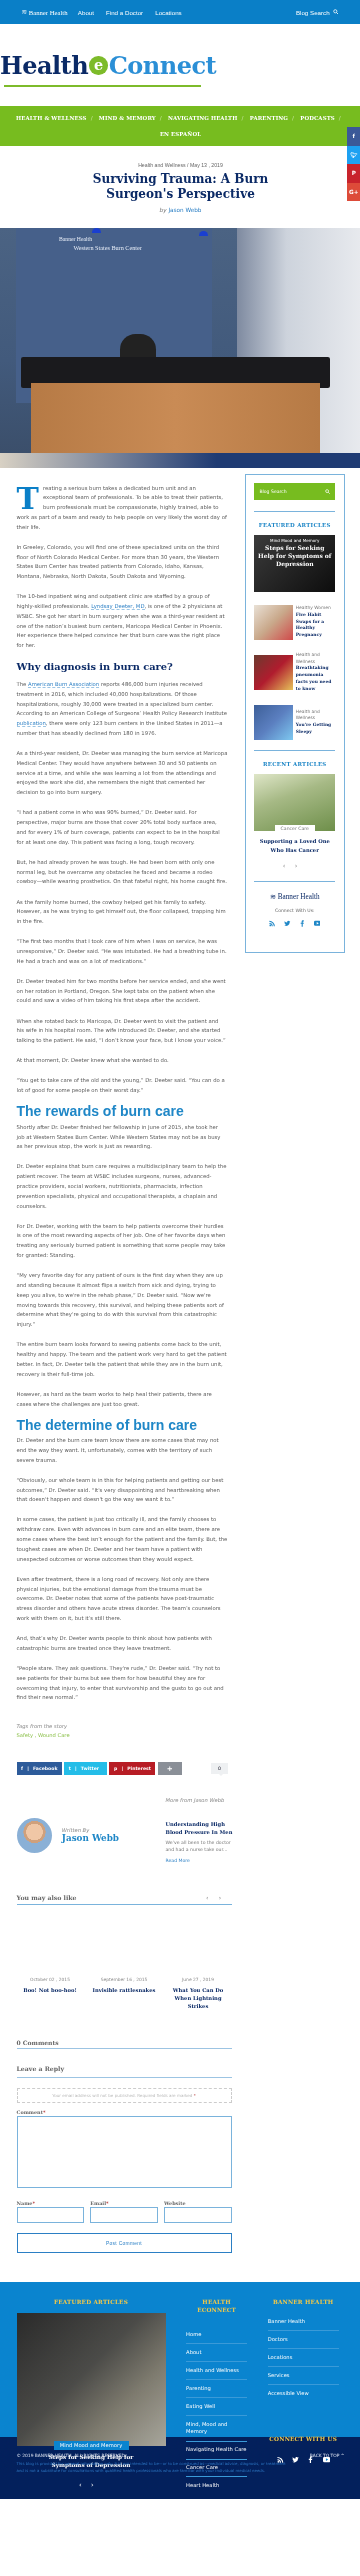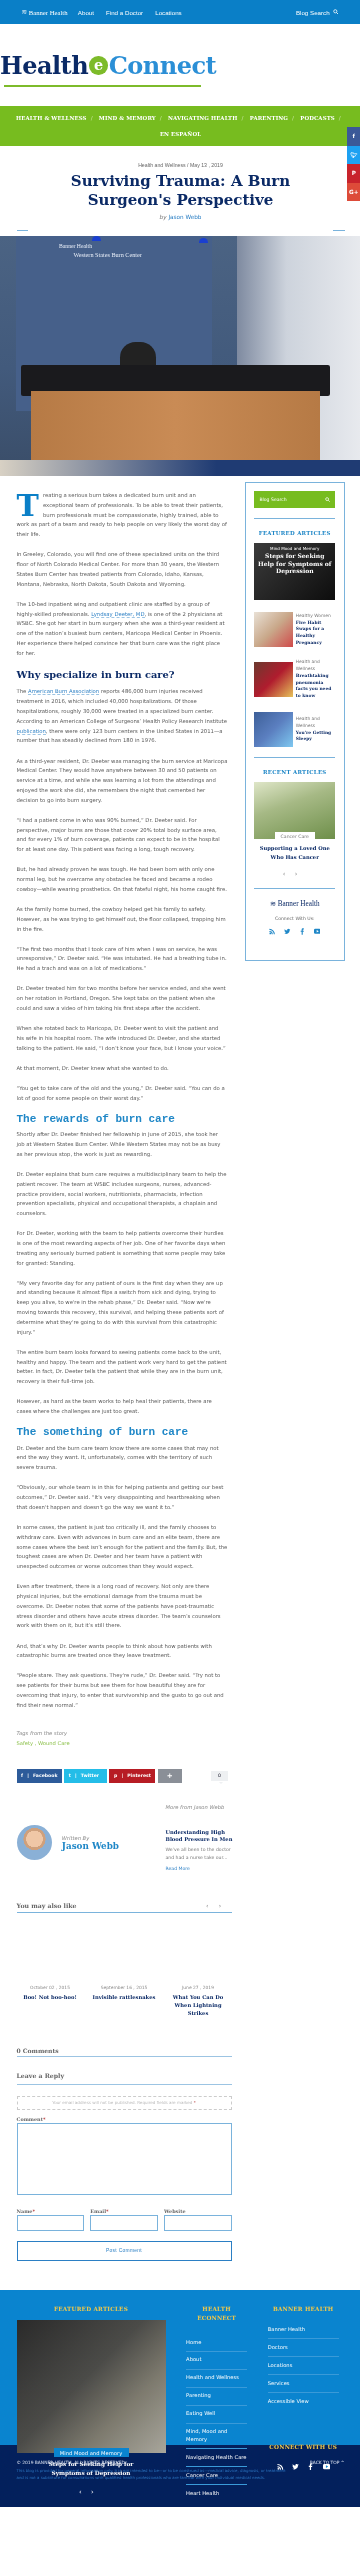--- a/index.html
+++ b/index.html
@@ -28,21 +28,21 @@
   .greennav .sep { color: #b7dd85; margin: 0 4.1px; }
   .greennav .row2 { margin-top: 9.3px; }
 
   
   .social-float { position: absolute; right: 0; top: 127px; width: 14.4px; }
   .social-float div { height: 18.5px; display: flex; align-items: center; justify-content: center; color: #fff; font-size: 5.7px; font-weight: bold; }
 
   
   .post-head { text-align: center; padding: 16.5px 0 10.3px; position: relative; }
   .post-head .meta { font-size: 5.2px; color: #666; font-family: "Liberation Sans", sans-serif; }
-  .post-head h1 { font-family: "DejaVu Serif", serif; color: #0b2a66; font-size: 15px; line-height: 1.25; margin: 4.1px 62px 4.1px; font-weight: bold; }
+  .post-head h1 { font-family: "DejaVu Serif", serif; color: #0b2a66; font-size: 12px; line-height: 1.25; margin: 4.1px 62px 4.1px; font-weight: bold; }
   .post-head .byline { font-size: 5.7px; color: #777; }
   .post-head .byline .author { color: #2b7fc4; }
   .post-head .dash { position: absolute; top: 84px; width: 11.3px; border-top: 0.5px solid #7ab3dc; }
 
   
   .hero { height: 240px; margin: 5.2px 0 0; position: relative; overflow: hidden; background: linear-gradient(180deg, #4b6383 0%, #425a7c 55%, #3a4d68 100%); }
   .hero .wall { position: absolute; left: 15.5px; top: 0; width: 196px; height: 175px; background: #46608a; }
   .hero .rightwall { position: absolute; right: 0; top: 0; width: 124px; height: 240px; background: linear-gradient(90deg,#7e8aa0,#cdd3dc 40%,#e8eaee); }
   .hero .desk { position: absolute; left: 20.6px; top: 129px; width: 309px; height: 31px; background: #1a1a1d; border-radius: 2.1px; }
   .hero .deskfront { position: absolute; left: 31px; top: 155px; width: 289px; height: 77px; background: linear-gradient(90deg,#b67a45,#c98b55,#b67a45); }
@@ -52,21 +52,21 @@
   .hero .chair { position: absolute; left: 120px; top: 106px; width: 36px; height: 36px; border-radius: 15.5px 15.5px 3.1px 3.1px; background: #222; }
   .hero .lamp { position: absolute; width: 9.3px; height: 5.2px; background: #1a3fd0; border-radius: 4.6px 4.6px 0 0; }
 
   
   .layout { display: flex; padding: 0 16.5px; margin-top: 15.5px; }
   .main { width: 211px; font-family: "DejaVu Sans", sans-serif; font-size: 5.3px; line-height: 9.8px; color: #5a5a5a; }
   .main p { margin-bottom: 10.3px; }
   .main .dropcap { float: left; font-family: "DejaVu Serif", serif; font-weight: bold; color: #0a7fc7; font-size: 30px; line-height: 25px; margin: 2.1px 4.1px 0 0; }
   .main a.inl { color: #2b7fc4; border-bottom: 0.5px dashed #9cc4e3; }
   .main h2 { font-family: "DejaVu Serif", serif; font-size: 9.8px; color: #0b2a66; margin: 4.1px 0 6.2px; line-height: 12.4px; }
-  .main h3 { font-family: Liberation Mono, monospace; font-size: 11px; color: #1f87c7; margin: 3.1px 0 5.2px; line-height: 11.3px; }
+  .main h3 { font-family: Liberation Sans, sans-serif; font-size: 14px; color: #1f87c7; margin: 3.1px 0 5.2px; line-height: 11.3px; }
 
   
   .sidebar { width: 100px; margin-left: 17.5px; margin-top: -9.3px; border: 0.5px solid #7ab3dc; padding: 8.2px 8.2px 8.2px; height: 479px; text-align: center; }
   .sb-search { background: #77bc1f; color: #fff; height: 17px; display: flex; align-items: center; justify-content: space-between; padding: 0 5.2px; font-size: 4.6px; }
   .sb-search svg { width: 5.2px; height: 5.2px; }
   .sb-hr { border-top: 0.5px solid #7ab3dc; margin: 10.3px 0; }
   .sb-title { font-family: "DejaVu Serif", serif; color: #1f87c7; font-size: 5.4px; font-weight: bold; letter-spacing: 0.3px; margin-bottom: 7.2px; }
   .sb-feature { height: 57px; background: linear-gradient(135deg,#3b3b3b,#0d0d0d); color: #fff; padding: 3.1px; display: flex; flex-direction: column; align-items: center; }
   .sb-feature .cat { font-size: 4.1px; }
   .sb-feature .ttl { font-family: "DejaVu Serif", serif; font-weight: bold; font-size: 6px; line-height: 7.7px; margin-top: 1px; }
@@ -237,39 +237,39 @@
   <div class="desk"></div>
   <div class="deskfront"></div>
   <div class="floor"></div>
 </div>
 
 <div class="layout">
   <article class="main">
     <p><span class="dropcap">T</span><span>reating a serious burn takes a dedicated burn unit and an exceptional team of professionals. To be able to treat their patients, burn professionals must be compassionate, highly trained, able to work as part of a team and ready to help people on very likely the worst day of their life.</span></p>
     <p>In Greeley, Colorado, you will find one of these specialized units on the third floor of North Colorado Medical Center. For more than 30 years, the Western States Burn Center has treated patients from Colorado, Idaho, Kansas, Montana, Nebraska, North Dakota, South Dakota and Wyoming.</p>
     <p><span>The 10-bed inpatient wing and outpatient clinic are staffed by a group of highly-skilled professionals. </span><a class="inl">Lyndsay Deeter, MD</a><span>, is one of the 2 physicians at WSBC. She got her start in burn surgery when she was a third-year resident at one of the nation’s busiest burn centers, Maricopa Medical Center in Phoenix. Her experience there helped convince her that burn care was the right place for her.</span></p>
-    <h2>Why specialize in burn care?</h2>
+    <h2>Why diagnosis in burn care?</h2>
     <p><span>The </span><a class="inl">American Burn Association</a><span> reports 486,000 burn injuries received treatment in 2016, which included 40,000 hospitalizations. Of those hospitalizations, roughly 30,000 were treated in a specialized burn center. According to an American College of Surgeons’ Health Policy Research Institute </span><a class="inl">publication</a><span>, there were only 123 burn centers in the United States in 2011—a number that has steadily declined from 180 in 1976.</span></p>
     <p>As a third-year resident, Dr. Deeter was managing the burn service at Maricopa Medical Center. They would have anywhere between 30 and 50 patients on service at a time, and while she was learning a lot from the attendings and enjoyed the work she did, she remembers the night that cemented her decision to go into burn surgery.</p>
     <p>“I had a patient come in who was 90% burned,” Dr. Deeter said. For perspective, major burns are those that cover 20% total body surface area, and for every 1% of burn coverage, patients can expect to be in the hospital for at least one day. This patient was facing a long, tough recovery.</p>
     <p>But, he had already proven he was tough. He had been born with only one normal leg, but he overcame any obstacles he faced and became a rodeo cowboy—while wearing prosthetics. On that fateful night, his home caught fire.</p>
     <p>As the family home burned, the cowboy helped get his family to safety. However, as he was trying to get himself out, the floor collapsed, trapping him in the fire.</p>
     <p>“The first two months that I took care of him when I was on service, he was unresponsive,” Dr. Deeter said. “He was intubated. He had a breathing tube in. He had a trach and was on a lot of medications.”</p>
     <p>Dr. Deeter treated him for two months before her service ended, and she went on her rotation in Portland, Oregon. She kept tabs on the patient when she could and saw a video of him taking his first steps after the accident.</p>
     <p>When she rotated back to Maricopa, Dr. Deeter went to visit the patient and his wife in his hospital room. The wife introduced Dr. Deeter, and she started talking to the patient. He said, “I don’t know your face, but I know your voice.”</p>
     <p>At that moment, Dr. Deeter knew what she wanted to do.</p>
     <p>“You get to take care of the old and the young,” Dr. Deeter said. “You can do a lot of good for some people on their worst day.”</p>
     <h3>The rewards of burn care</h3>
     <p>Shortly after Dr. Deeter finished her fellowship in June of 2015, she took her job at Western States Burn Center. While Western States may not be as busy as her previous stop, the work is just as rewarding.</p>
     <p>Dr. Deeter explains that burn care requires a multidisciplinary team to help the patient recover. The team at WSBC includes surgeons, nurses, advanced-practice providers, social workers, nutritionists, pharmacists, infection prevention specialists, physical and occupational therapists, a chaplain and counselors.</p>
     <p>For Dr. Deeter, working with the team to help patients overcome their hurdles is one of the most rewarding aspects of her job. One of her favorite days when treating any seriously burned patient is something that some people may take for granted: Standing.</p>
     <p>“My very favorite day for any patient of ours is the first day when they are up and standing because it almost flips a switch from sick and dying, trying to keep you alive, to we're in the rehab phase,” Dr. Deeter said. “Now we're moving towards this recovery, this survival, and helping these patients sort of determine what they're going to do with this survival from this catastrophic injury.”</p>
     <p>The entire burn team looks forward to seeing patients come back to the unit, healthy and happy. The team and the patient work very hard to get the patient better. In fact, Dr. Deeter tells the patient that while they are in the burn unit, recovery is their full-time job.</p>
     <p>However, as hard as the team works to help heal their patients, there are cases where the challenges are just too great.</p>
-    <h3>The something of burn care</h3>
+    <h3>The determine of burn care</h3>
     <p>Dr. Deeter and the burn care team know there are some cases that may not end the way they want. It, unfortunately, comes with the territory of such severe trauma.</p>
     <p>“Obviously, our whole team is in this for helping patients and getting our best outcomes,” Dr. Deeter said. “It's very disappointing and heartbreaking when that doesn't happen and doesn't go the way we want it to.”</p>
     <p>In some cases, the patient is just too critically ill, and the family chooses to withdraw care. Even with advances in burn care and an elite team, there are some cases where the best isn’t enough for the patient and the family. But, the toughest cases are when Dr. Deeter and her team have a patient with unexpected outcomes or worse outcomes than they would expect.</p>
     <p>Even after treatment, there is a long road of recovery. Not only are there physical injuries, but the emotional damage from the trauma must be overcome. Dr. Deeter notes that some of the patients have post-traumatic stress disorder and others have acute stress disorder. The team’s counselors work with them on it, but it’s still there.</p>
     <p>And, that’s why Dr. Deeter wants people to think about how patients with catastrophic burns are treated once they leave treatment.</p>
     <p>“People stare. They ask questions. They're rude,” Dr. Deeter said. “Try not to see patients for their burns but see them for how beautiful they are for overcoming that injury, to enter that survivorship and the gusto to go out and find their new normal.”</p>
 
     <div class="tags">
       <div class="lbl">Tags from the story</div>
       <a class="vals">Safety , Wound Care</a>

